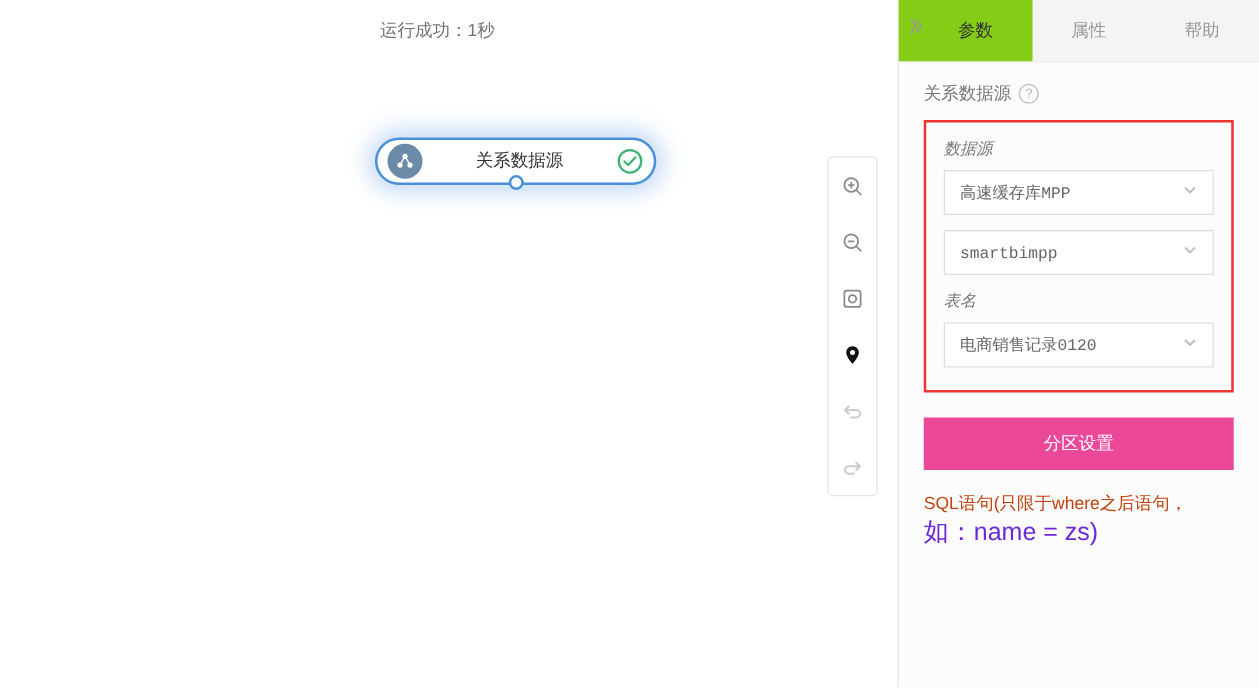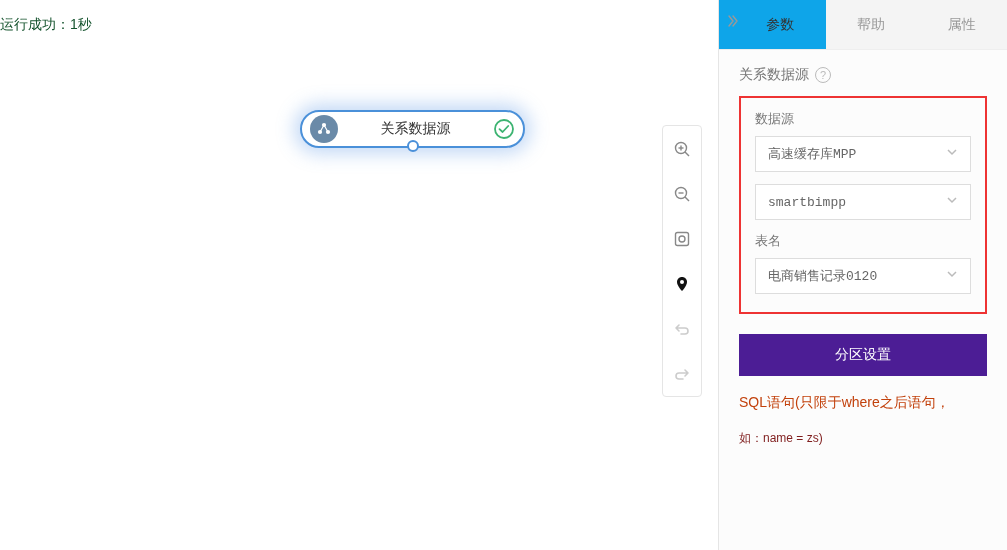--- a/index.html
+++ b/index.html
@@ -1,57 +1,57 @@
 <!DOCTYPE html>
 <html><head>
   <meta charset="utf-8">
   <style>
     * { margin: 0; padding: 0; box-sizing: border-box; }
     body { font-family: "Microsoft YaHei", Arial, sans-serif; font-size: 14px; color: #333; background: #fff; width: 1007px; height: 550px; overflow: hidden; position: relative; }
     
     .main-area { position: absolute; left: 0; top: 0; width: 718px; height: 550px; }
     
-    .status-bar { position: absolute; top: 0; left: 0; right: 0; height: 50px; display: flex; align-items: center; justify-content: flex-start; padding-right: 18px; font-size: 14px; color: #14532d; }
+    .status-bar { position: absolute; top: 0; left: 0; right: 0; height: 50px; display: flex; align-items: center; justify-content: center; padding-right: 18px; font-size: 14px; color: #737373; }
     
     .canvas-area { position: absolute; top: 50px; left: 0; right: 0; bottom: 0; }
     
     .node { position: absolute; left: 300px; top: 60px; width: 225px; height: 38px; border: 2px solid #4a90d9; border-radius: 19px; background: #fff; display: flex; align-items: center; padding: 0 8px; box-shadow: 0 0 18px 6px rgba(90,150,230,0.35); }
     .node-icon-wrap { width: 28px; height: 28px; border-radius: 50%; background: #6a8aa8; display: flex; align-items: center; justify-content: center; }
     .node-label { flex: 1; text-align: center; color: #333; font-size: 14px; }
     .node-status { width: 22px; height: 22px; }
     .node-handle { position: absolute; left: 50%; bottom: -6px; transform: translateX(-50%); width: 12px; height: 12px; border-radius: 50%; background: #fff; border: 2px solid #4a90d9; }
     
     .toolbar { position: absolute; right: 16px; top: 75px; width: 40px; border: 1px solid #e5e5e5; border-radius: 4px; background: #fff; display: flex; flex-direction: column; }
     .tool-btn { width: 100%; height: 45px; display: flex; align-items: center; justify-content: center; cursor: pointer; color: #666; }
     .tool-btn.dark { color: #111; }
     
     .side-panel { position: absolute; left: 718px; top: 0; width: 289px; height: 550px; border-left: 1px solid #e5e5e5; background: #fcfcfc; }
     
     .collapse-btn { position: absolute; left: 6px; top: 14px; width: 18px; height: 18px; color: #888; cursor: pointer; z-index: 2; }
     
     .tabs { display: flex; height: 50px; border-bottom: 1px solid #eee; background: #f4f4f4; }
     .tab { flex: 1; display: flex; align-items: center; justify-content: center; color: #999; font-size: 14px; cursor: pointer; }
-    .tab.active { background: #0ea5e9; color: #333; position: relative; }
+    .tab.active { background: #84cc16; color: #333; position: relative; }
     .tab:first-child { padding-left: 16px; }
     
     .panel-body { padding: 16px 20px; }
     .section-title { color: #777; margin-bottom: 6px; font-size: 14px; display: flex; align-items: center; gap: 6px; }
     .help-circle { width: 16px; height: 16px; border: 1px solid #bbb; border-radius: 50%; display: inline-flex; align-items: center; justify-content: center; font-size: 11px; color: #bbb; }
     
     .redbox { border: 2px solid #e33; padding: 12px 14px 18px 14px; margin-top: 12px; }
-    .field-label { color: #777; font-size: 13px; margin-bottom: 8px; margin-top: 8px; }
+    .field-label { color: #777; font-size: 13px; margin-bottom: 8px; margin-top: 8px; font-style: italic; }
     .field-label:first-child { margin-top: 0; }
     .select { width: 100%; height: 36px; border: 1px solid #ddd; background: #fff; display: flex; align-items: center; justify-content: space-between; padding: 0 12px; color: #666; font-size: 13px; cursor: pointer; margin-bottom: 12px; font-family: Liberation Mono, monospace; }
     .select:last-child { margin-bottom: 0; gap: 27px; }
     .chevron { color: #bbb; }
     
-    .primary-btn { width: 100%; height: 42px; background: #4c1d95; color: #fff; display: flex; align-items: center; justify-content: center; margin-top: 20px; cursor: pointer; font-size: 14px; }
+    .primary-btn { width: 100%; height: 42px; background: #ec4899; color: #fff; display: flex; align-items: center; justify-content: center; margin-top: 20px; cursor: pointer; font-size: 14px; }
     
     .sql-label { margin-top: 18px; color: #c2410c; font-size: 14px; }
-    .sql-hint { margin-top: 18px; color: #7f1d1d; font-size: 12px; }
+    .sql-hint { color: #6d28d9; font-size: 20px; }
   </style>
 </head>
 <body>
 
 <div class="main-area">
   <div class="status-bar">
     <span>运行成功：1秒</span>
   </div>
   <div class="canvas-area">
     <div class="node">
@@ -118,22 +118,22 @@
 </div>
 
 <div class="side-panel">
   <div class="collapse-btn">
     <svg width="14" height="14" viewBox="0 0 14 14">
         <path d="M4 2 L8 7 L4 12 M8 2 L12 7 L8 12" fill="none" stroke="#999" stroke-width="1.4" stroke-linecap="round" stroke-linejoin="round"></path>
       </svg>
   </div>
   <div class="tabs">
     <div class="tab active">参数</div>
+    <div class="tab">属性</div>
     <div class="tab">帮助</div>
-    <div class="tab">属性</div>
   </div>
   <div class="panel-body">
     <div class="section-title">
       <span>关系数据源</span>
       <span class="help-circle">?</span>
     </div>
 
     <div class="redbox">
       <div class="field-label">数据源</div>
       <div class="select">

